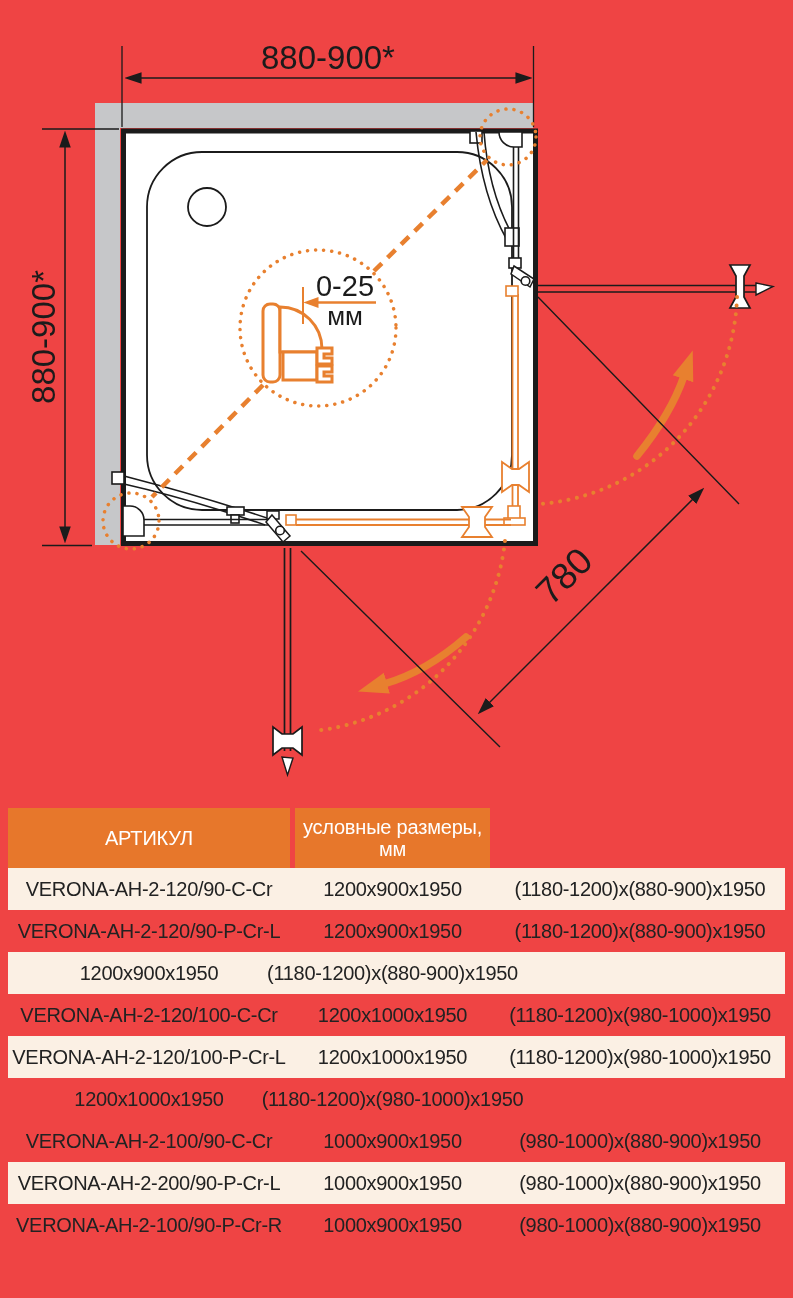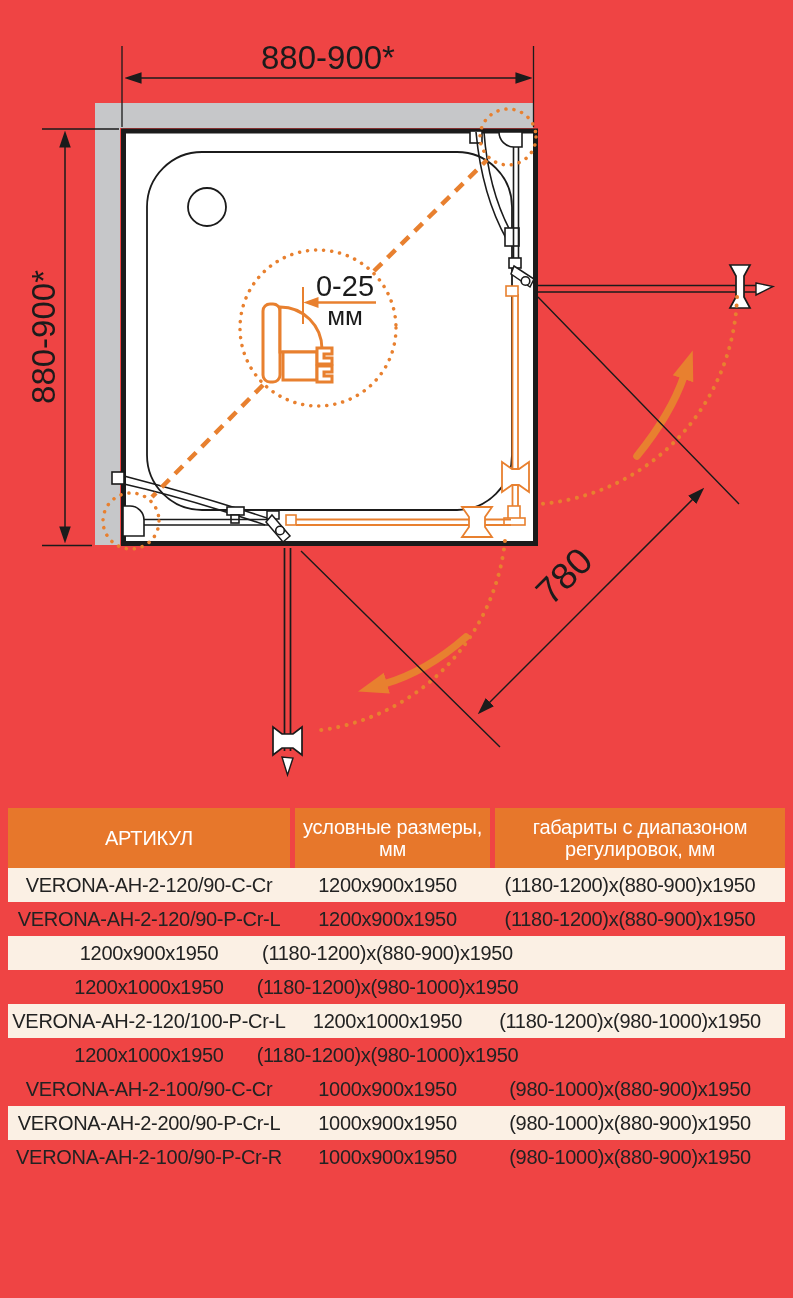--- a/index.html
+++ b/index.html
@@ -5,21 +5,21 @@
   html,body{margin:0;padding:0;background:#fff;}
   .page{position:relative;width:793px;height:1298px;background:#ef4444;overflow:hidden;
         font-family:"Liberation Sans",sans-serif;padding-left:28px;}
   .diagram-wrap{position:absolute;left:0;top:0;width:793px;height:808px;}
   svg text{font-family:"Liberation Sans",sans-serif;fill:#1b1b1b;}
   
   .spec-table{position:absolute;left:8px;top:808px;width:777px;}
   .thead{display:grid;grid-template-columns:282px 195px 290px;column-gap:5px;height:60px;}
   .th{background:#E7772B;color:#fff;display:flex;flex-direction:column;align-items:center;
       justify-content:center;font-size:20px;line-height:22px;text-align:center;letter-spacing:-0.2px;}
-  .trow{display:grid;grid-template-columns:282px 195px 290px;height:34px;}
+  .trow{display:grid;grid-template-columns:282px 195px 290px;column-gap:5px;height:42px;}
   .trow.tint{background:#FBF0E4;}
   .td{display:flex;align-items:center;justify-content:center;font-size:20px;color:#222;
       letter-spacing:-0.3px;white-space:nowrap;}
 </style>
 </head>
 <body>
 
 <div class="page">
 
   <div class="diagram-wrap">
@@ -166,41 +166,38 @@
 
   <div class="spec-table">
     <div class="thead">
       <div class="th">
         <span>АРТИКУЛ</span>
       </div>
       <div class="th">
         <span>условные размеры,</span>
         <span>мм</span>
       </div>
-      <div class="th">
-        <span>габариты с диапазоном</span>
-        <span>регулировок, мм</span>
-      </div>
     </div>
 
     <div class="trow tint">
       <div class="td">VERONA-AH-2-120/90-C-Cr</div>
       <div class="td">1200x900x1950</div>
       <div class="td">(1180-1200)x(880-900)x1950</div>
     </div>
     <div class="trow">
       <div class="td">VERONA-AH-2-120/90-P-Cr-L</div>
       <div class="td">1200x900x1950</div>
       <div class="td">(1180-1200)x(880-900)x1950</div>
     </div>
     <div class="trow tint">
       <div class="td">1200x900x1950</div>
       <div class="td">(1180-1200)x(880-900)x1950</div>
     </div>
     <div class="trow">
+      <div class="td">VERONA-AH-2-120/100-C-Cr</div>
       <div class="td">1200x1000x1950</div>
       <div class="td">(1180-1200)x(980-1000)x1950</div>
     </div>
     <div class="trow tint">
       <div class="td">VERONA-AH-2-120/100-P-Cr-L</div>
       <div class="td">1200x1000x1950</div>
       <div class="td">(1180-1200)x(980-1000)x1950</div>
     </div>
     <div class="trow">
       <div class="td">1200x1000x1950</div>

